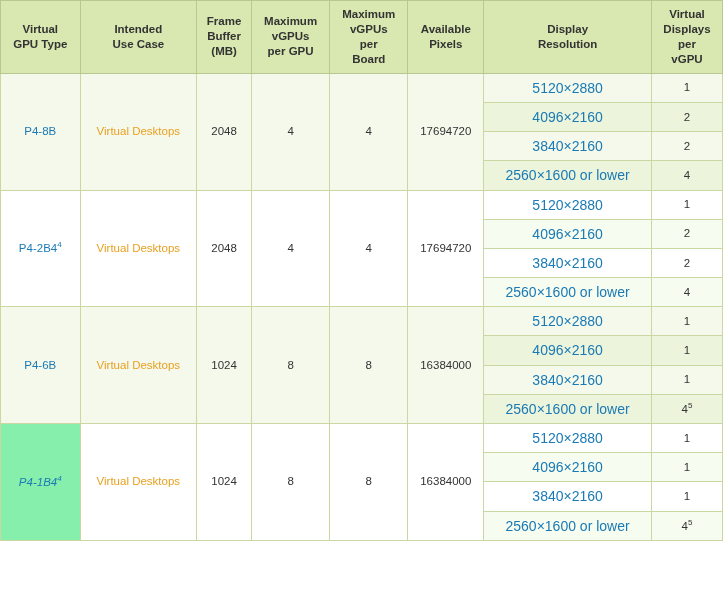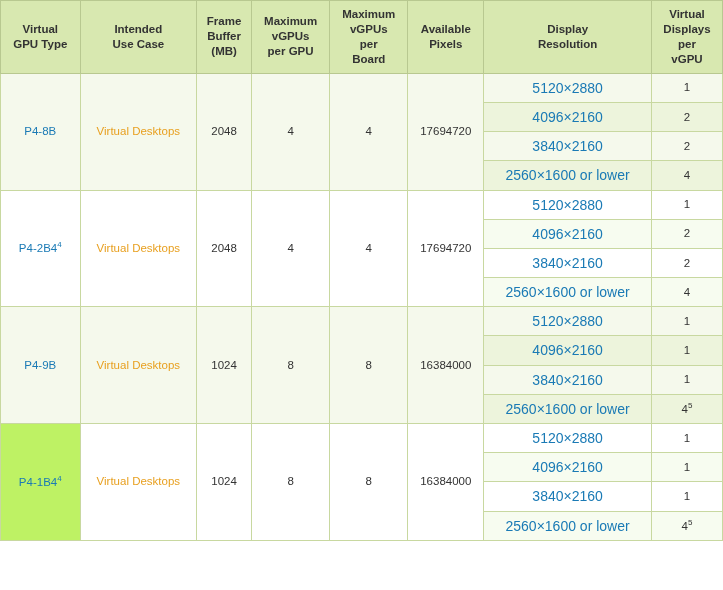--- a/index.html
+++ b/index.html
@@ -118,21 +118,21 @@
         </tr>
         <tr>
           <td style="background-color: rgb(255, 255, 255);"><span class="resolution">3840×2160</span></td>
           <td style="background-color: rgb(255, 255, 255);"><span class="vdisp">2</span></td>
         </tr>
         <tr>
           <td style="background-color: rgb(247, 252, 240);"><span class="resolution">2560×1600 or lower</span></td>
           <td style="background-color: rgb(247, 252, 240);"><span class="vdisp">4</span></td>
         </tr>
         <tr>
-          <td rowspan="4" style="background-color: rgb(245, 249, 236);"><span class="gpu-type">P4-9B</span></td>
+          <td rowspan="4" style="background-color: rgb(245, 249, 236);"><span class="gpu-type">P4-6B</span></td>
           <td rowspan="4" style="background-color: rgb(245, 249, 236);"><span class="use-case">Virtual Desktops</span></td>
           <td rowspan="4" style="background-color: rgb(245, 249, 236);">1024</td>
           <td rowspan="4" style="background-color: rgb(245, 249, 236);">8</td>
           <td rowspan="4" style="background-color: rgb(245, 249, 236);">8</td>
           <td rowspan="4" style="background-color: rgb(245, 249, 236);">16384000</td>
           <td style="background-color: rgb(245, 249, 236);"><span class="resolution">5120×2880</span></td>
           <td style="background-color: rgb(245, 249, 236);"><span class="vdisp">1</span></td>
         </tr>
         <tr>
           <td style="background-color: rgb(237, 244, 220);"><span class="resolution">4096×2160</span></td>
@@ -140,21 +140,21 @@
         </tr>
         <tr>
           <td style="background-color: rgb(245, 249, 236);"><span class="resolution">3840×2160</span></td>
           <td style="background-color: rgb(245, 249, 236);"><span class="vdisp">1</span></td>
         </tr>
         <tr>
           <td style="background-color: rgb(237, 244, 220);"><span class="resolution">2560×1600 or lower</span></td>
           <td style="background-color: rgb(237, 244, 220);"><span class="vdisp">4<sup>5</sup></span></td>
         </tr>
         <tr>
-          <td rowspan="4" style="background-color: #bef264;"><span class="gpu-type">P4-1B4<sup>4</sup></span></td>
+          <td rowspan="4" style="background-color: #86efac; font-style: italic;"><span class="gpu-type">P4-1B4<sup>4</sup></span></td>
           <td rowspan="4" style="background-color: rgb(255, 255, 255);"><span class="use-case">Virtual Desktops</span></td>
           <td rowspan="4" style="background-color: rgb(255, 255, 255);">1024</td>
           <td rowspan="4" style="background-color: rgb(255, 255, 255);">8</td>
           <td rowspan="4" style="background-color: rgb(255, 255, 255);">8</td>
           <td rowspan="4" style="background-color: rgb(255, 255, 255);">16384000</td>
           <td style="background-color: rgb(255, 255, 255);"><span class="resolution">5120×2880</span></td>
           <td style="background-color: rgb(255, 255, 255);"><span class="vdisp">1</span></td>
         </tr>
         <tr>
           <td style="background-color: rgb(247, 252, 240);"><span class="resolution">4096×2160</span></td>

